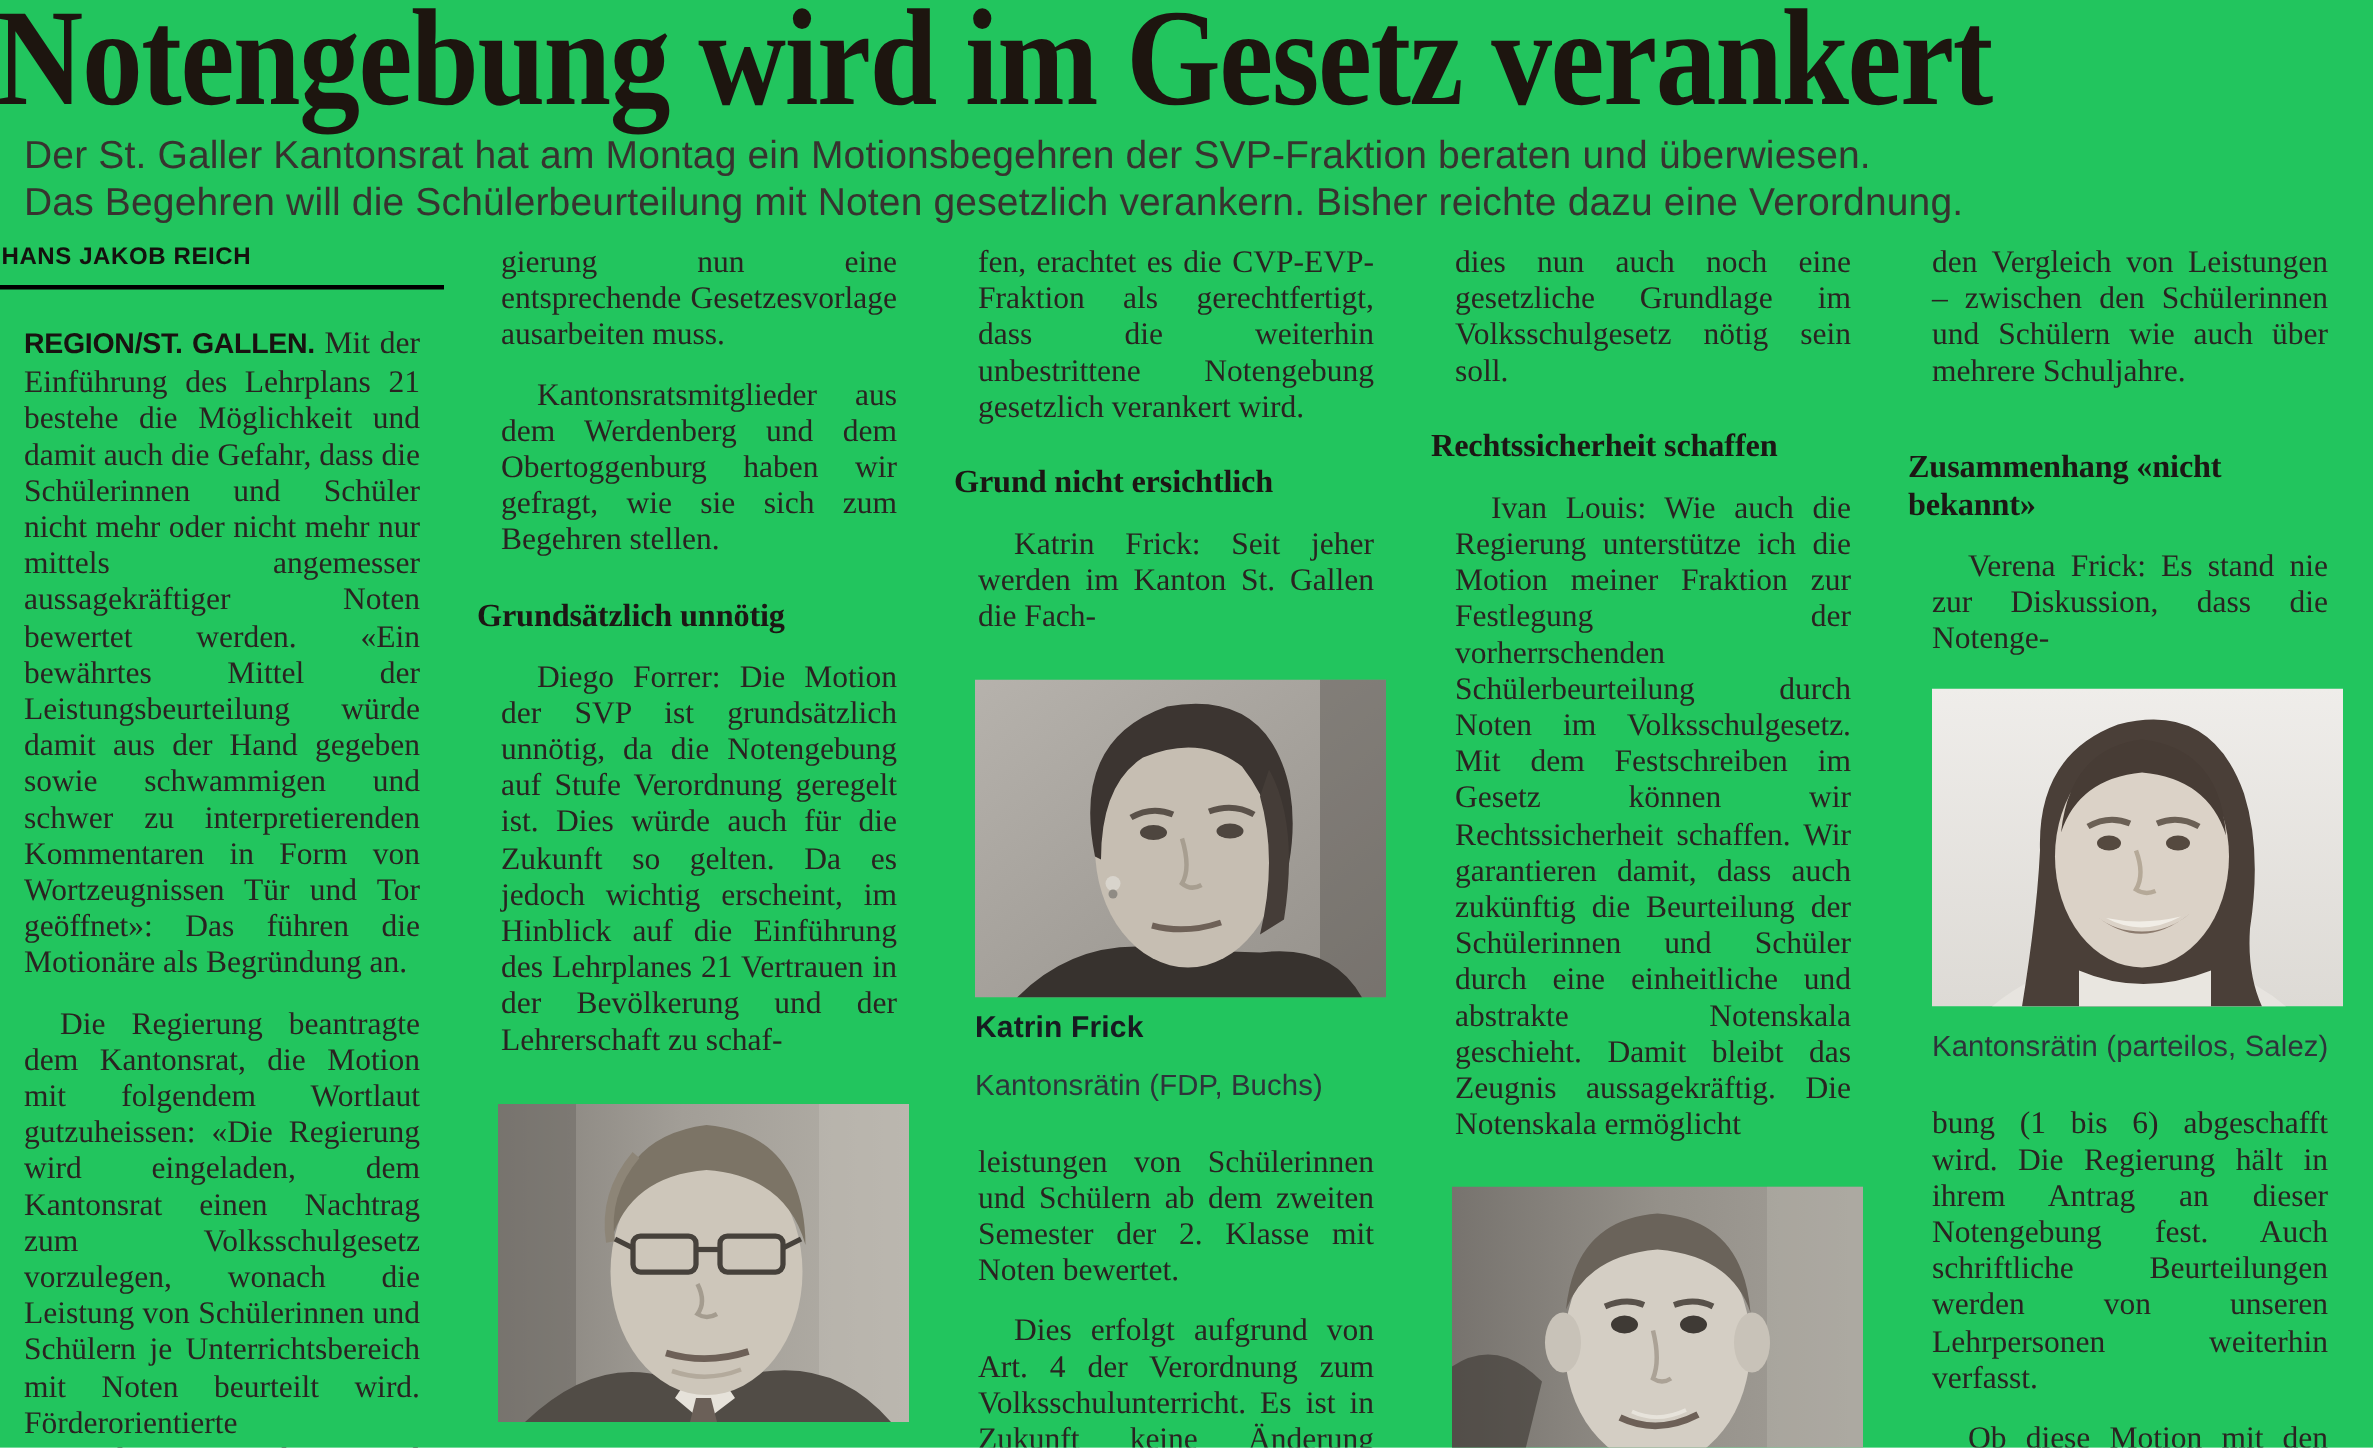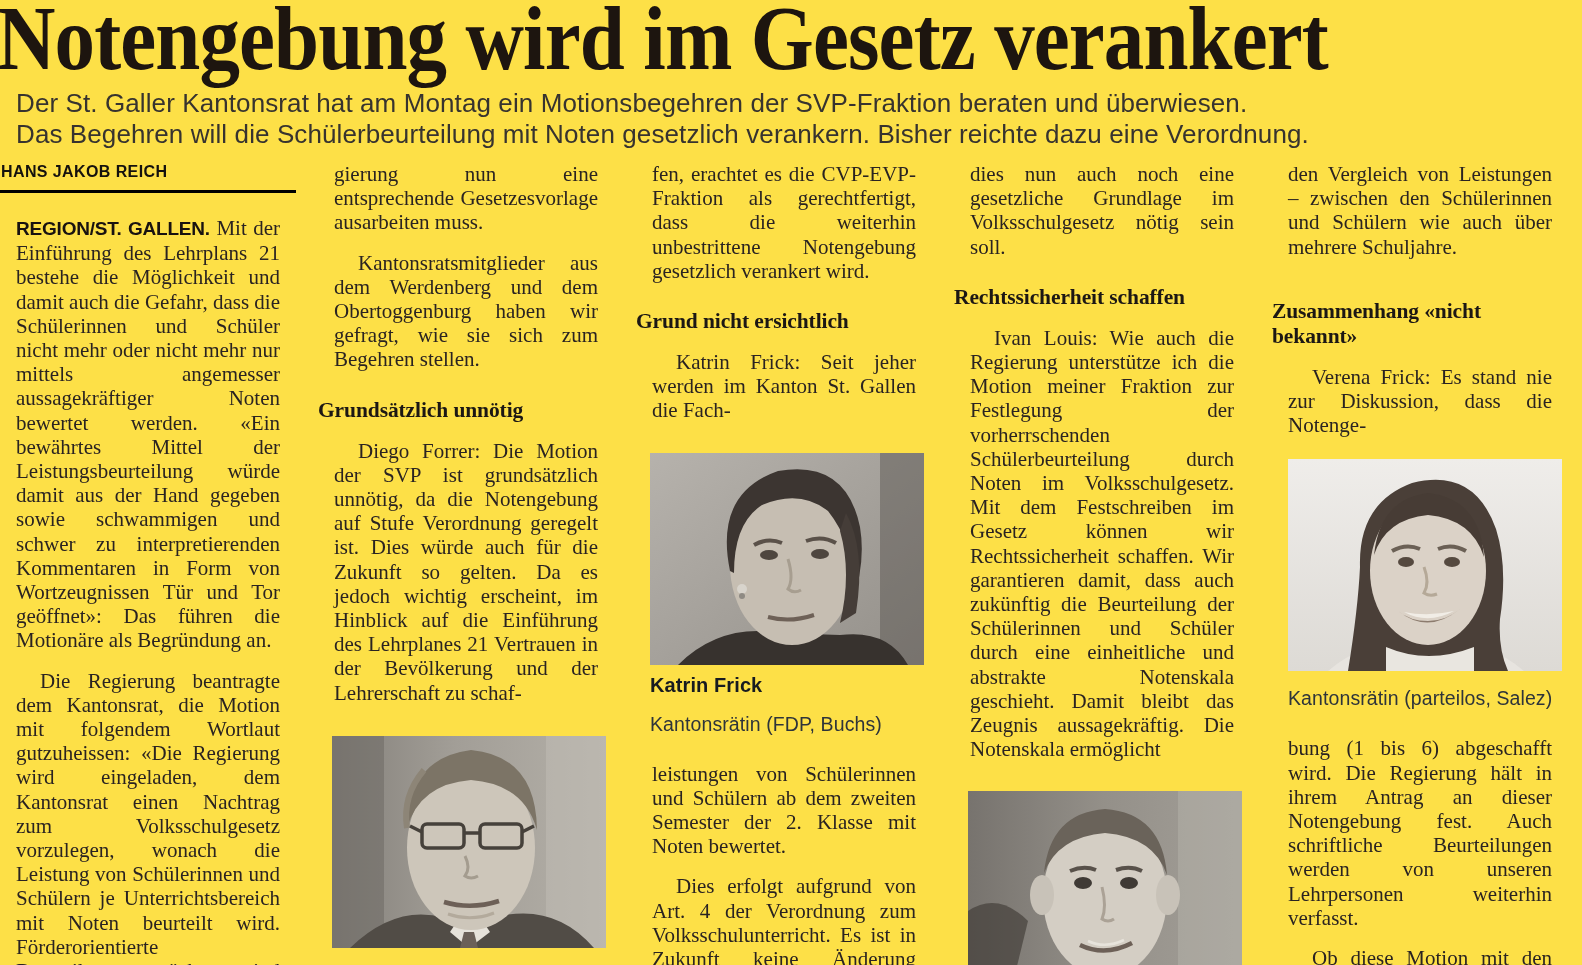--- a/index.html
+++ b/index.html
@@ -1,21 +1,21 @@
 <!DOCTYPE html>
 <html lang="de"><head>
 <meta charset="utf-8">
 <style>
   html,body{margin:0;padding:0;}
   body{
     width:1582px;height:965px;background:#ffffff;overflow:hidden;position:relative;
     font-family:"Liberation Sans", sans-serif;
     -webkit-font-smoothing:antialiased;
   }
-  .page{position:absolute;inset:0;background:#fde047;}
+  .page{position:absolute;inset:0;background:#22c55e;}
 
   
   .headline{
     position:absolute;left:-3px;top:-14px;
     font-family:"Liberation Serif", serif;
     font-weight:700;font-size:92px;line-height:104px;
     letter-spacing:-1px;color:#1d150f;white-space:nowrap;
     transform:scaleX(0.88);transform-origin:0 0;
   }
   .lede{

